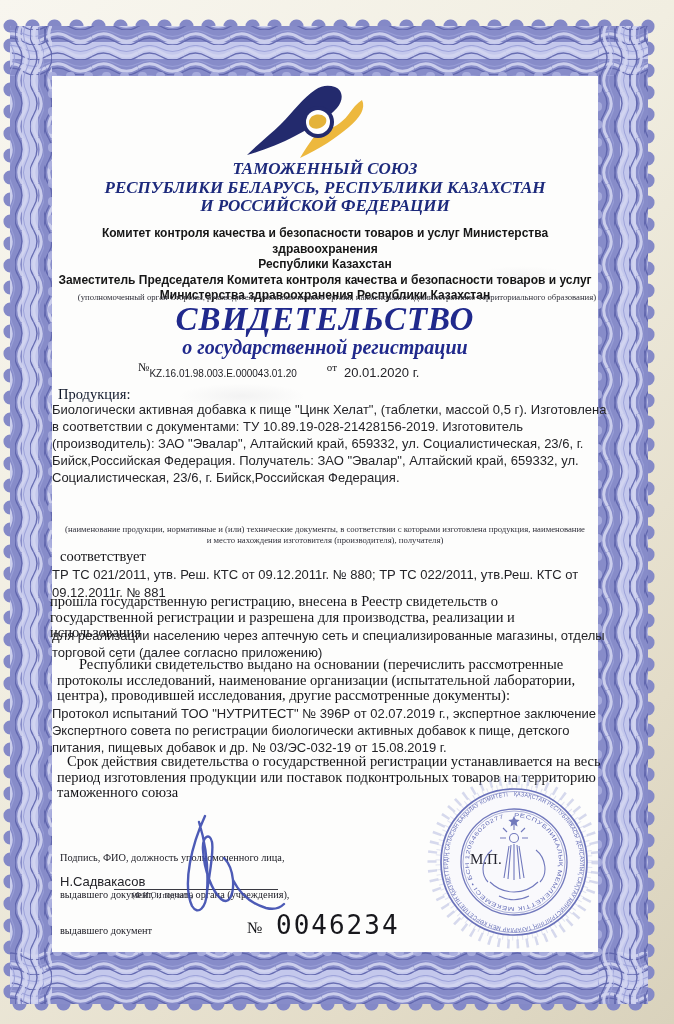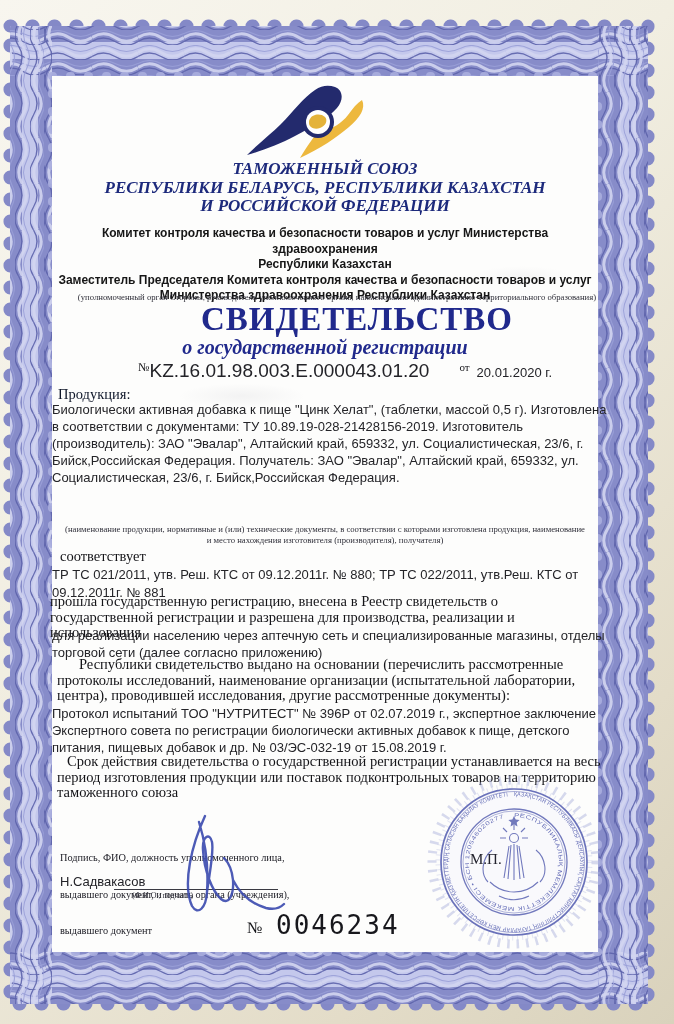--- a/index.html
+++ b/index.html
@@ -10,21 +10,21 @@
     overflow:hidden;
   }
   .page{position:relative;width:674px;height:1024px;}
   .abs{position:absolute;}
   .ctr{text-align:center;}
   .ser{font-family:"Liberation Serif", serif;}
   .san{font-family:"Liberation Sans", sans-serif;}
   .union-line{font-weight:bold;font-style:italic;font-size:17px;line-height:18.5px;color:#1d2a7c;}
   .issuer-line{font-weight:bold;font-size:12px;line-height:15.5px;color:#161616;font-family:"Liberation Sans",sans-serif;}
   .note{font-size:8.7px;color:#30303a;line-height:11px;}
-  .title{font-weight:bold;font-size:33px;letter-spacing:1px;color:#20298c;padding-left:32px;}
+  .title{font-weight:bold;font-style:italic;font-size:33px;letter-spacing:1px;color:#20298c;}
   .subtitle{font-weight:bold;font-style:italic;font-size:20px;color:#20298c;}
   .body-sans{font-family:"Liberation Sans",sans-serif;font-size:13px;line-height:17px;color:#242428;}
   .body-ser{font-family:"Liberation Serif",serif;font-size:14.5px;line-height:15.5px;color:#141418;}
   .cap{font-size:10.3px;line-height:12.5px;color:#22222a;margin-top:24px;}
   .content-noise{
     background-image:
       radial-gradient(ellipse 90px 18px at 190px 320px, rgba(150,150,160,.10), rgba(0,0,0,0) 70%),
       radial-gradient(ellipse 70px 14px at 470px 200px, rgba(150,150,160,.08), rgba(0,0,0,0) 70%),
       radial-gradient(ellipse 110px 20px at 300px 690px, rgba(150,150,160,.07), rgba(0,0,0,0) 70%);
   }
@@ -91,21 +91,21 @@
     <div class="issuer-line">Заместитель Председателя Комитета контроля качества и безопасности товаров и услуг</div>
     <div class="issuer-line">Министерства здравоохранения Республики Казахстан</div>
   </div>
 
   <div class="abs ctr note ser" style="left:40px;top:292px;width:594px;">(уполномоченный орган Стороны, руководитель уполномоченного органа, наименование административно-территориального образования)</div>
 
   <div class="abs ctr title ser" style="left:52px;top:301px;width:546px;">СВИДЕТЕЛЬСТВО</div>
   <div class="abs ctr subtitle ser" style="left:52px;top:336px;width:546px;">о государственной регистрации</div>
 
   <div class="abs" style="left:138px;top:360px;white-space:nowrap;">
-    <span class="ser" style="font-size:12px;vertical-align:6px;color:#141418;">№</span><span class="san" style="font-size:19px;color:#232328;">KZ.16.01.98.003.E.000043.01.20</span>
+    <span class="ser" style="font-size:12px;vertical-align:6px;color:#141418;">№</span><span class="san" style="font-size:10px;color:#232328;">KZ.16.01.98.003.E.000043.01.20</span>
     <span class="ser" style="font-size:11px;vertical-align:6px;margin-left:26px;color:#141418;">от</span>
     <span class="san" style="font-size:13px;margin-left:3px;color:#232328;">20.01.2020 г.</span>
   </div>
 
   <div class="abs ser" style="left:58px;top:386px;font-size:14.5px;color:#0f172a;">Продукция:</div>
   <div class="abs body-sans" style="left:52px;top:401px;width:558px;">Биологически активная добавка к пище "Цинк Хелат", (таблетки, массой 0,5 г). Изготовлена в соответствии с документами: ТУ 10.89.19-028-21428156-2019. Изготовитель (производитель): ЗАО "Эвалар", Алтайский край, 659332, ул. Социалистическая, 23/6, г. Бийск,Российская Федерация.  Получатель: ЗАО "Эвалар", Алтайский край, 659332, ул. Социалистическая, 23/6, г. Бийск,Российская Федерация.</div>
 
   <div class="abs ctr note ser" style="left:62px;top:524px;width:526px;">(наименование продукции, нормативные и (или) технические документы, в соответствии с которыми изготовлена продукция, наименование и место нахождения изготовителя (производителя), получателя)</div>
 
   <div class="abs ser" style="left:60px;top:548px;font-size:14.5px;color:#141418;">соответствует</div>

